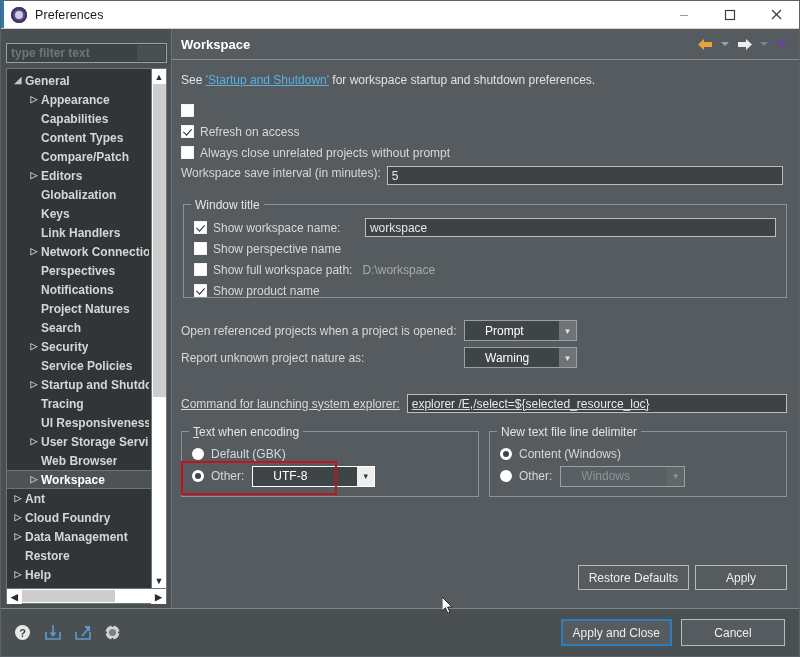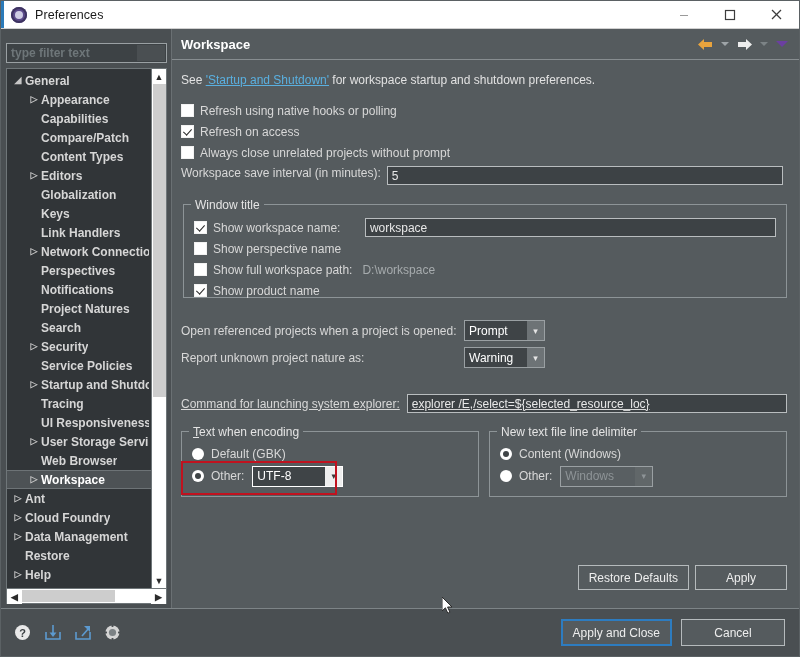--- a/index.html
+++ b/index.html
@@ -257,21 +257,21 @@
   .sel-row .lab { font-size: 12px; }
   .combo {
     display: inline-flex; align-items: stretch;
     height: 21px; border: 1px solid #9aa0a3;
     box-sizing: border-box;
     background: #6d7376;
   }
   .combo .val {
     background: #3f4447; color: #ffffff;
     display: flex; align-items: center;
-    padding: 0 4px; font-size: 12px;
+    padding: 0 20px; font-size: 12px;
     min-width: 54px;
   }
   .combo .arw {
     width: 17px; display: flex; align-items: center; justify-content: center;
     color: #e5e5e5; font-size: 9px;
     background: #6d7376;
   }
   .combo.disabled .val { color: #8e9497; background: #595f62; }
   .combo.disabled .arw { color: #8e9497; background: #616769; }
 
@@ -396,26 +396,26 @@
               <span class="lbl">Appearance</span>
             </div>
             <div class="node">
               <span style="width: 20px; flex: 0 0 auto;"></span>
               <span class="arrow blank">▷</span>
               <span class="lbl">Capabilities</span>
             </div>
             <div class="node">
               <span style="width: 20px; flex: 0 0 auto;"></span>
               <span class="arrow blank">▷</span>
+              <span class="lbl">Content Types</span>
+            </div>
+            <div class="node">
+              <span style="width: 20px; flex: 0 0 auto;"></span>
+              <span class="arrow blank">▷</span>
               <span class="lbl">Compare/Patch</span>
-            </div>
-            <div class="node">
-              <span style="width: 20px; flex: 0 0 auto;"></span>
-              <span class="arrow blank">▷</span>
-              <span class="lbl">Content Types</span>
             </div>
             <div class="node">
               <span style="width: 20px; flex: 0 0 auto;"></span>
               <span class="arrow">▷</span>
               <span class="lbl">Editors</span>
             </div>
             <div class="node">
               <span style="width: 20px; flex: 0 0 auto;"></span>
               <span class="arrow blank">▷</span>
               <span class="lbl">Globalization</span>
@@ -572,21 +572,20 @@
 
       <div id="page-body">
 
         <div class="intro">
           <span>See </span><span class="link">'Startup and Shutdown'</span><span> for workspace startup and shutdown preferences.</span>
         </div>
 
         <div id="checkbox-list">
             <div class="chk-row">
               <span class="cb"></span>
-              <span>Refresh using native hooks or polling</span>
             </div>
             <div class="chk-row">
               <span class="cb on"></span>
               <span>Refresh on access</span>
             </div>
             <div class="chk-row">
               <span class="cb"></span>
               <span>Always close unrelated projects without prompt</span>
             </div>
           </div>

